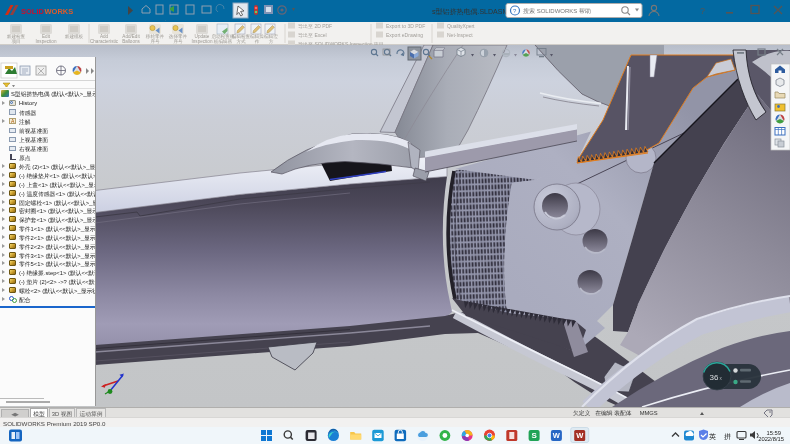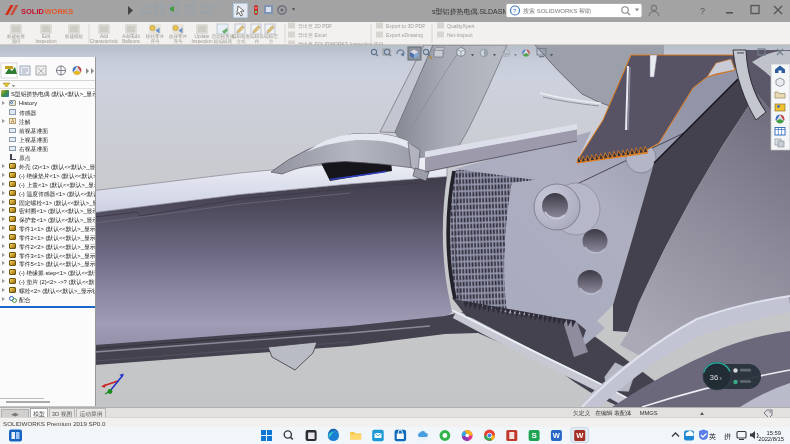--- a/index.html
+++ b/index.html
@@ -1,18 +1,18 @@
 <!DOCTYPE html>
 <html><head><meta charset="utf-8">
 <style>
 html,body{margin:0;padding:0;width:790px;height:444px;overflow:hidden;
  font-family:"Liberation Sans",sans-serif;background:#fff;}
 *{box-sizing:border-box;}
 .abs{position:absolute;}
-#title{position:absolute;left:0;top:0;width:790px;height:22px;background:#a3a3a3;}
+#title{position:absolute;left:0;top:0;width:790px;height:22px;background:#0369a1;}
 #ribbon{position:absolute;left:0;top:22px;width:790px;height:23px;background:#f2f1ef;border-bottom:1px solid #d0cdc8;}
 #tabs{position:absolute;left:0;top:45px;width:287px;height:12px;background:#d9d7d3;}
 .tab{position:absolute;top:0;height:12px;font-size:6px;color:#3a3a3a;text-align:center;line-height:13px;white-space:nowrap;}
 .tab.act{background:#fff;border:1px solid #b5b3ae;border-bottom:none;color:#222;}
 #fpanel{position:absolute;left:0;top:57px;width:96px;height:349px;background:#fbfbfb;border-right:1px solid #989898;overflow:hidden;}
 .trow{position:absolute;left:0;width:200px;height:9px;font-size:5.8px;color:#222;white-space:nowrap;}
 .trow i{position:absolute;font-style:normal;}
 .exp{position:absolute;width:0;height:0;border-top:2.5px solid transparent;border-bottom:2.5px solid transparent;border-left:3.5px solid #9a9a9a;}
 .picon{position:absolute;width:7px;height:6px;background:linear-gradient(135deg,#f5d96d,#c79a2a 55%,#8d691a);border:0.5px solid #6b5510;border-radius:1px;}
 .plicon{position:absolute;width:7px;height:5px;background:#e6ebf2;border:1px solid #8a9ab0;}

